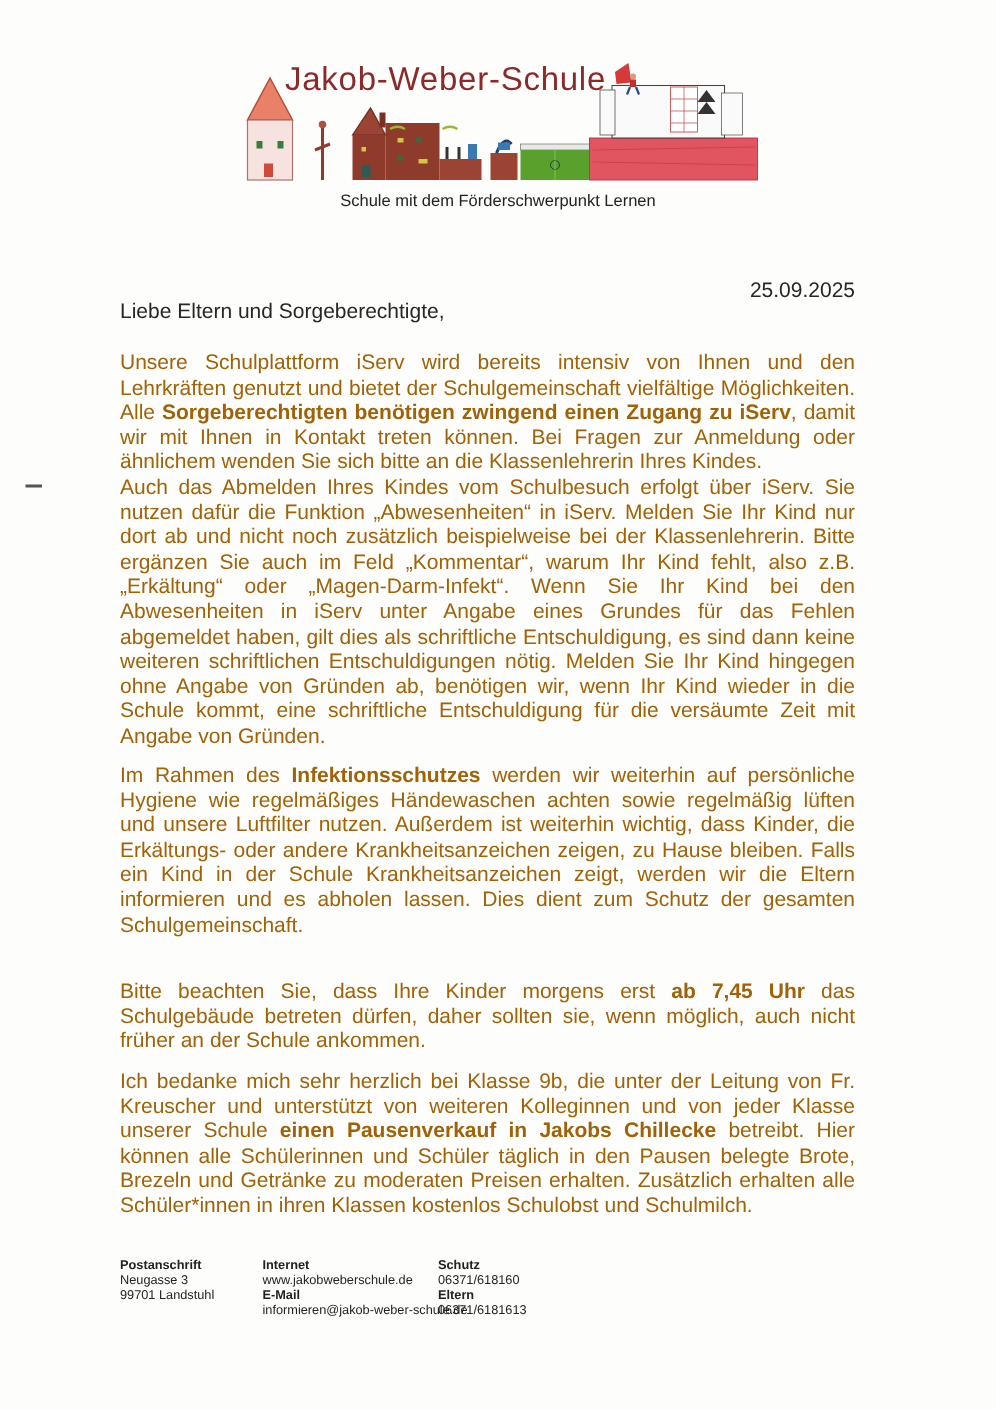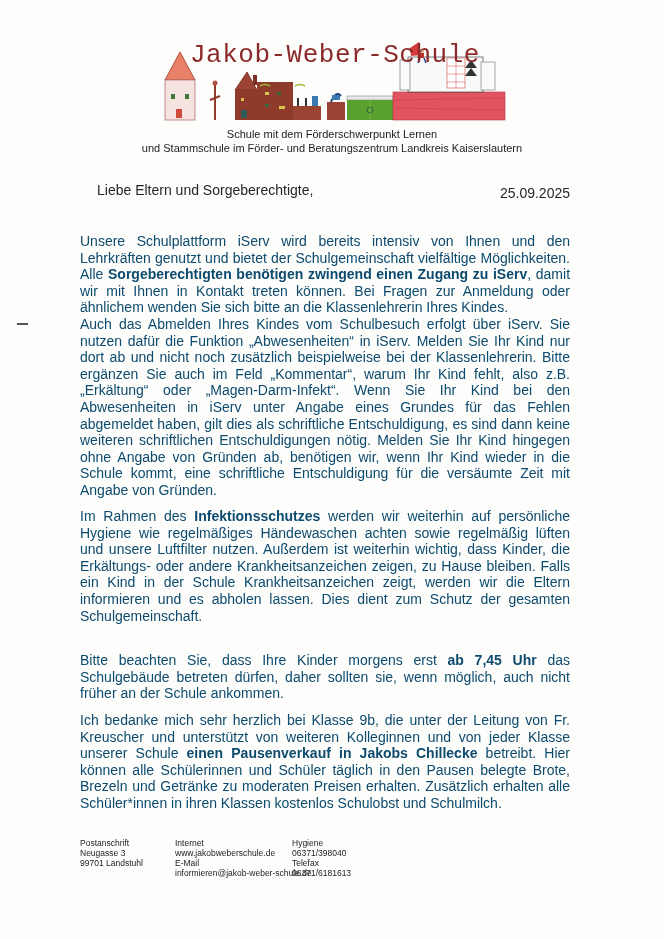--- a/index.html
+++ b/index.html
@@ -1,36 +1,36 @@
 <!DOCTYPE html>
 <html><head>
 <meta charset="utf-8">
 <style>
   html, body { margin: 0; padding: 0; background: #fdfdfb; }
   body { width: 664px; height: 939px; position: relative; overflow: hidden;
          font-family: "Liberation Sans", sans-serif; color: #262626; }
   .header { position: absolute; left: 0; top: 0; width: 664px; height: 160px; }
-  .logo-title { position: absolute; left: 190px; top: 40px; font-size: 26px; color: #8b2a2a;
-                letter-spacing: 0.5px; font-family: Liberation Mono, monospace; }
+  .logo-title { position: absolute; left: 190px; top: 40px; font-size: 22px; color: #8b2a2a;
+                letter-spacing: 0.5px; font-family: Liberation Sans, sans-serif; }
   .drawing { position: absolute; left: 155px; top: 30px; width: 370px; height: 92px; }
   .subtitle { position: absolute; left: 0; width: 664px; text-align: center; font-size: 11px; color: #222; }
   .sub1 { top: 128px; }
   .sub2 { top: 142px; }
-  .greeting { position: absolute; left: 80px; top: 182px; font-size: 14px; margin-left: 17px; }
+  .greeting { position: absolute; left: 80px; top: 199px; font-size: 14px; }
   .date { position: absolute; right: 94px; top: 185px; font-size: 14px; }
   .body-text { position: absolute; left: 80px; width: 490px; font-size: 14px; line-height: 16.6px;
-               text-align: justify; color: #0c4a6e; }
+               text-align: justify; color: #a16207; }
   .body-text p { margin: 0; }
   .body-text b { font-weight: bold; }
   .p1 { top: 233px; }
   .p3 { top: 508px; }
   .p4 { top: 640px; margin-top: 12px; }
   .p5 { top: 712px; }
   .footer { position: absolute; top: 838px; font-size: 8.5px; line-height: 10px; color: #222; }
-  .footer .lbl { font-weight: normal; }
+  .footer .lbl { font-weight: bold; }
   .f1 { left: 80px; } .f2 { left: 175px; } .f3 { left: 292px; }
   .margin-dash { position: absolute; left: 17px; top: 323px; width: 11px; height: 2px; background: #555; }
 </style>
 </head>
 <body>
 
 <div class="header">
   <svg class="drawing" viewBox="0 0 370 92">
 
     <g>
@@ -92,21 +92,20 @@
       <rect x="265" y="23" width="4" height="5" fill="#c03030"></rect>
       <line x1="265" y1="28" x2="263" y2="33" stroke="#2a4a8a" stroke-width="1.5"></line>
       <line x1="269" y1="28" x2="271" y2="33" stroke="#2a4a8a" stroke-width="1.5"></line>
     </g>
 
     <path d="M105,56 Q110,53 115,56" stroke="#9ab830" stroke-width="1.5" fill="none"></path>
     <path d="M140,56 Q145,53 150,56" stroke="#9ab830" stroke-width="1.5" fill="none"></path>
   </svg>
   <div class="logo-title">Jakob-Weber-Schule</div>
   <div class="subtitle sub1">Schule mit dem Förderschwerpunkt Lernen</div>
-  <div class="subtitle sub2">und Stammschule im Förder- und Beratungszentrum Landkreis Kaiserslautern</div>
 </div>
 
 <div class="margin-dash"></div>
 
 <div class="greeting">Liebe Eltern und Sorgeberechtigte,</div>
 <div class="date">25.09.2025</div>
 
 <div class="body-text p1">
   <p><span>Unsere Schulplattform iServ wird bereits intensiv von Ihnen und den Lehrkräften genutzt und bietet der Schulgemeinschaft vielfältige Möglichkeiten. Alle </span><b>Sorgeberechtigten benötigen zwingend einen Zugang zu iServ</b><span>, damit wir mit Ihnen in Kontakt treten können. Bei Fragen zur Anmeldung oder ähnlichem wenden Sie sich bitte an die Klassenlehrerin Ihres Kindes.</span></p>
   <p><span>Auch das Abmelden Ihres Kindes vom Schulbesuch erfolgt über iServ. Sie nutzen dafür die Funktion „Abwesenheiten“ in iServ. Melden Sie Ihr Kind nur dort ab und nicht noch zusätzlich beispielweise bei der Klassenlehrerin. Bitte ergänzen Sie auch im Feld „Kommentar“, warum Ihr Kind fehlt, also z.B. „Erkältung“ oder „Magen-Darm-Infekt“. Wenn Sie Ihr Kind bei den Abwesenheiten in iServ unter Angabe eines Grundes für das Fehlen abgemeldet haben, gilt dies als schriftliche Entschuldigung, es sind dann keine weiteren schriftlichen Entschuldigungen nötig. Melden Sie Ihr Kind hingegen ohne Angabe von Gründen ab, benötigen wir, wenn Ihr Kind wieder in die Schule kommt, eine schriftliche Entschuldigung für die versäumte Zeit mit Angabe von Gründen.</span></p>
@@ -126,17 +125,17 @@
   <div>Neugasse 3</div>
   <div>99701 Landstuhl</div>
 </div>
 <div class="footer f2">
   <div class="lbl">Internet</div>
   <div>www.jakobweberschule.de</div>
   <div class="lbl">E-Mail</div>
   <div>informieren@jakob-weber-schule.de</div>
 </div>
 <div class="footer f3">
-  <div class="lbl">Hygiene</div>
-  <div>06371/398040</div>
-  <div class="lbl">Telefax</div>
+  <div class="lbl">Schutz</div>
+  <div>06371/618160</div>
+  <div class="lbl">Eltern</div>
   <div>06371/6181613</div>
 </div>
 
 </body></html>

